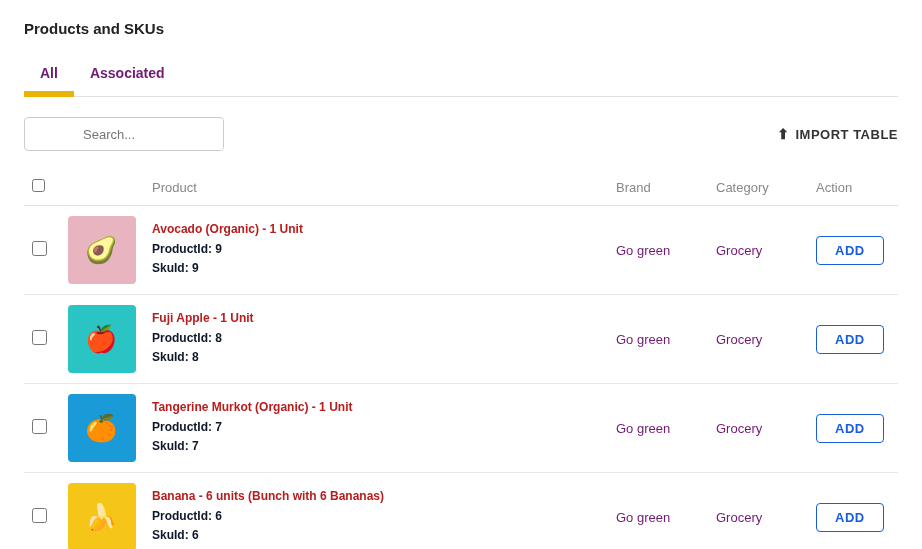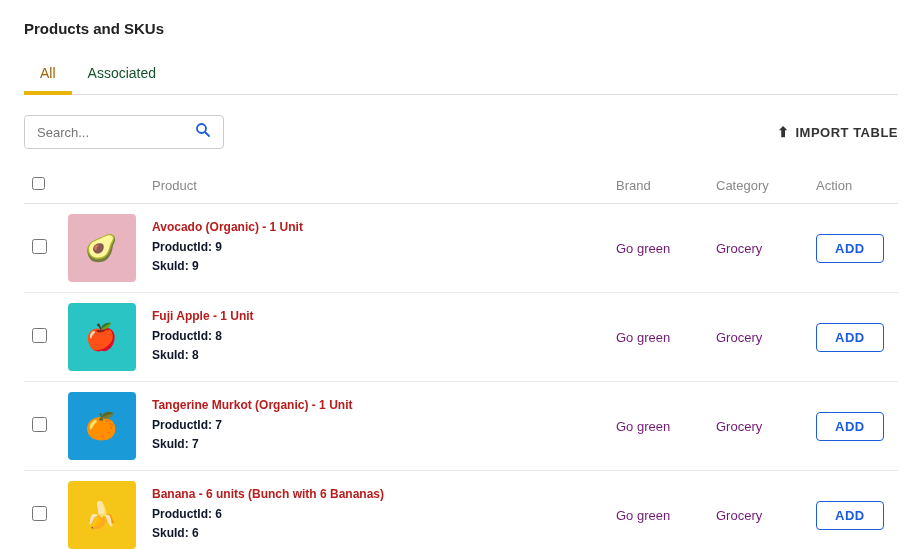--- a/index.html
+++ b/index.html
@@ -17,46 +17,48 @@
     .tabs {
       display: flex;
       border-bottom: 1px solid #e0e0e0;
       margin-bottom: 20px;
     }
 
     .tab {
       padding: 10px 16px;
       cursor: pointer;
       font-size: 14px;
-      color: #14532d;
+      color: #701a75;
       text-decoration: none;
       border-bottom: 2px solid transparent;
       margin-bottom: -1px;
+      font-weight: bold;
     }
 
     .tab.active {
-      color: #a16207;
-      border-bottom: 4px solid #eab308;
-      font-weight: 400;
+      color: #701a75;
+      border-bottom: 6px solid #eab308;
+      font-weight: 700;
     }
 
     .toolbar {
       display: flex;
       align-items: center;
       justify-content: space-between;
       margin-bottom: 18px;
     }
 
     .search-wrapper {
       display: flex;
       align-items: center;
       border: 1px solid #ccc;
       border-radius: 4px;
       overflow: hidden;
       width: 200px;
+      padding-left: 46px;
     }
 
     .search-input {
       border: none;
       outline: none;
       padding: 8px 12px;
       font-size: 13px;
       width: 160px;
       color: #555;
     }

